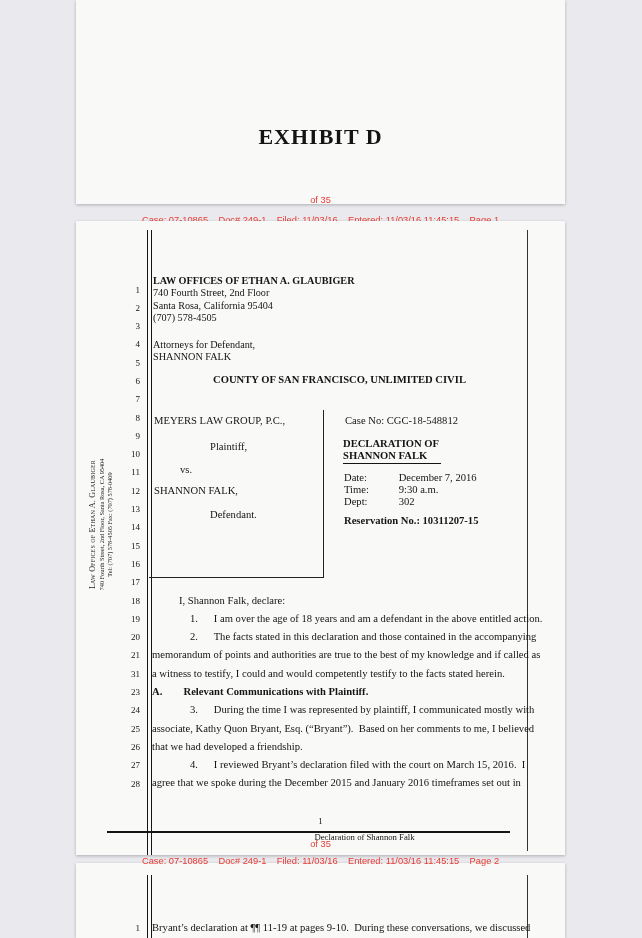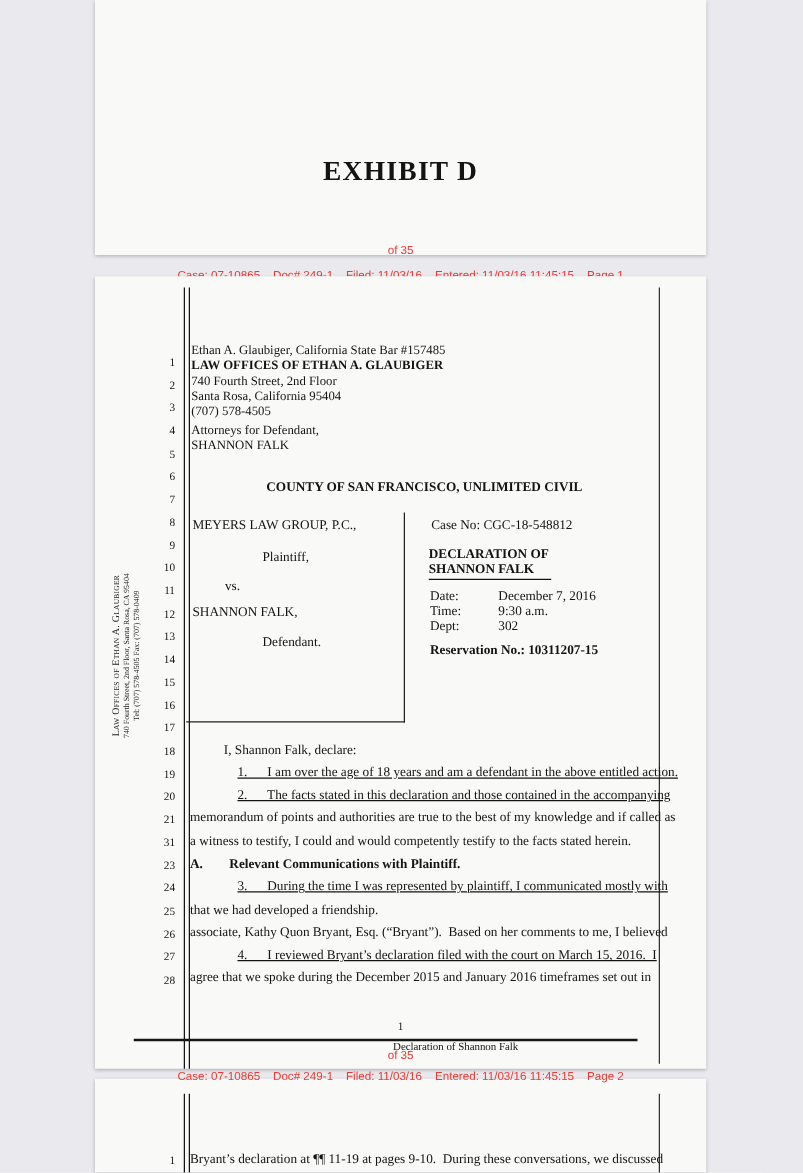--- a/index.html
+++ b/index.html
@@ -28,21 +28,21 @@
   .court{left:76px;width:375px;text-align:center;font-size:10.6px;line-height:13px;}
   
   .cap{font-size:10.6px;line-height:12px;}
   .vline{left:247px;top:189px;height:168px;width:0;border-left:1.3px solid #222;}
   .hline{left:73px;top:356px;width:175px;height:0;border-top:1.4px solid #222;}
   .ulname{border-bottom:1.2px solid #141414;padding-right:14px;padding-bottom:1px;display:inline-block;}
   .kv .lab{display:inline-block;width:52px;}
   
   .bodyl{height:18.31px;line-height:18.31px;font-size:10.6px;white-space:pre;}
   .ind-a{padding-left:27px;}
-  .ind-n{padding-left:38px;text-decoration:underline;}
+  .ind-n{padding-left:38px;}
   
   .sidebar{left:12px;top:411px;width:215px;transform:rotate(-90deg);
     transform-origin:0 0;text-align:center;color:#1a1a1a;}
   .sb1{font-size:8px;font-variant:small-caps;letter-spacing:0.2px;line-height:10px;}
   .sb2{font-size:6.3px;line-height:7.6px;}
   
   .strike{left:31px;top:610px;width:403px;height:1.5px;background:#151515;z-index:3;}
   .z1{z-index:1;}.z2{z-index:2;}.z4{z-index:4;}
   .footdoc{font-size:8.7px;margin-left:44px;}
 </style>
@@ -92,32 +92,31 @@
       <div class="lnum">28</div>
     </div>
 
   <div class="abs sidebar">
     <div class="sb1">Law Offices of Ethan A. Glaubiger</div>
     <div class="sb2">740 Fourth Street, 2nd Floor, Santa Rosa, CA  95404</div>
     <div class="sb2">Tel: (707) 578-4505  Fax: (707) 578-0409</div>
   </div>
 
   <div class="abs atty" style="top:54px;">
-    <div>Ethan A. Glaubiger, California State Bar #157485</div>
     <div class="b">LAW OFFICES OF ETHAN A. GLAUBIGER</div>
     <div>740 Fourth Street, 2nd Floor</div>
     <div>Santa Rosa, California 95404</div>
     <div>(707) 578-4505</div>
   </div>
   <div class="abs atty" style="top:118px;">
     <div>Attorneys for Defendant,</div>
     <div>SHANNON FALK</div>
   </div>
 
-  <div class="abs court b" style="top:163px;">COUNTY OF SAN FRANCISCO, UNLIMITED CIVIL</div>
+  <div class="abs court b" style="top:152px;">COUNTY OF SAN FRANCISCO, UNLIMITED CIVIL</div>
 
   <div class="abs vline"></div>
   <div class="abs hline"></div>
   <div class="abs cap" style="left:78px;top:194px;">MEYERS LAW GROUP, P.C.,</div>
   <div class="abs cap" style="left:134px;top:220px;">Plaintiff,</div>
   <div class="abs cap" style="left:104px;top:243px;">vs.</div>
   <div class="abs cap" style="left:78px;top:264px;">SHANNON FALK,</div>
   <div class="abs cap" style="left:134px;top:288px;">Defendant.</div>
 
   <div class="abs cap" style="left:269px;top:194px;">Case No:  CGC-18-548812</div>
@@ -140,22 +139,22 @@
   <div class="abs cap b" style="left:268px;top:294px;">Reservation No.: 10311207-15</div>
 
   <div class="abs" style="left:76px;top:370.5px;width:372px;">
     <div class="bodyl ind-a">I, Shannon Falk, declare:</div>
     <div class="bodyl ind-n">1.      I am over the age of 18 years and am a defendant in the above entitled action.</div>
     <div class="bodyl ind-n">2.      The facts stated in this declaration and those contained in the accompanying</div>
     <div class="bodyl">memorandum of points and authorities are true to the best of my knowledge and if called as</div>
     <div class="bodyl">a witness to testify, I could and would competently testify to the facts stated herein.</div>
     <div class="bodyl b">A.        Relevant Communications with Plaintiff.</div>
     <div class="bodyl ind-n">3.      During the time I was represented by plaintiff, I communicated mostly with</div>
+    <div class="bodyl">associate, Kathy Quon Bryant, Esq. (“Bryant”).  Based on her comments to me, I believed</div>
     <div class="bodyl">that we had developed a friendship.</div>
-    <div class="bodyl">associate, Kathy Quon Bryant, Esq. (“Bryant”).  Based on her comments to me, I believed</div>
     <div class="bodyl ind-n">4.      I reviewed Bryant’s declaration filed with the court on March 15, 2016.  I</div>
     <div class="bodyl">agree that we spoke during the December 2015 and January 2016 timeframes set out in</div>
   </div>
 
   <div class="abs ctr z2" style="top:595px;font-size:9px;">1</div>
   <div class="abs ctr red pre z1" style="top:604px;">Case: 07-10865    Doc# 249-1    Filed: 11/03/16    Entered: 11/03/16 11:45:15    Page 2</div>
   <div class="abs strike"></div>
   <div class="abs ctr footdoc z4" style="top:611px;">Declaration of Shannon Falk</div>
   <div class="abs ctr red z1" style="top:617.5px;">of 35</div>
 </div>

